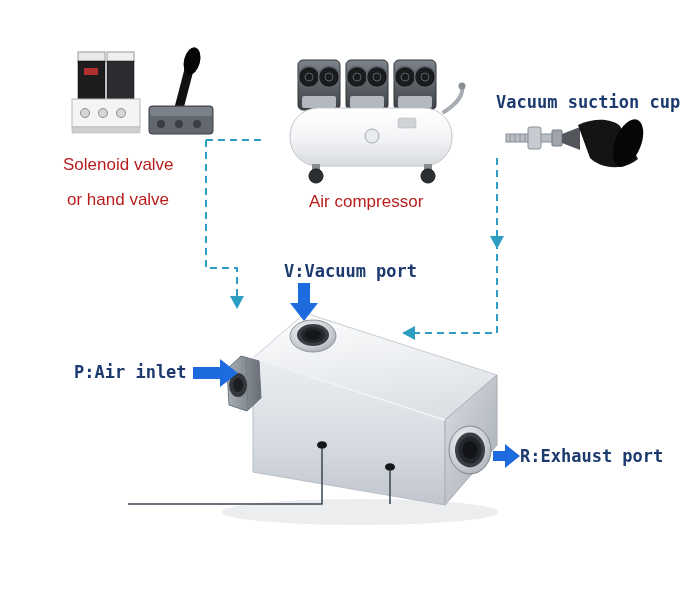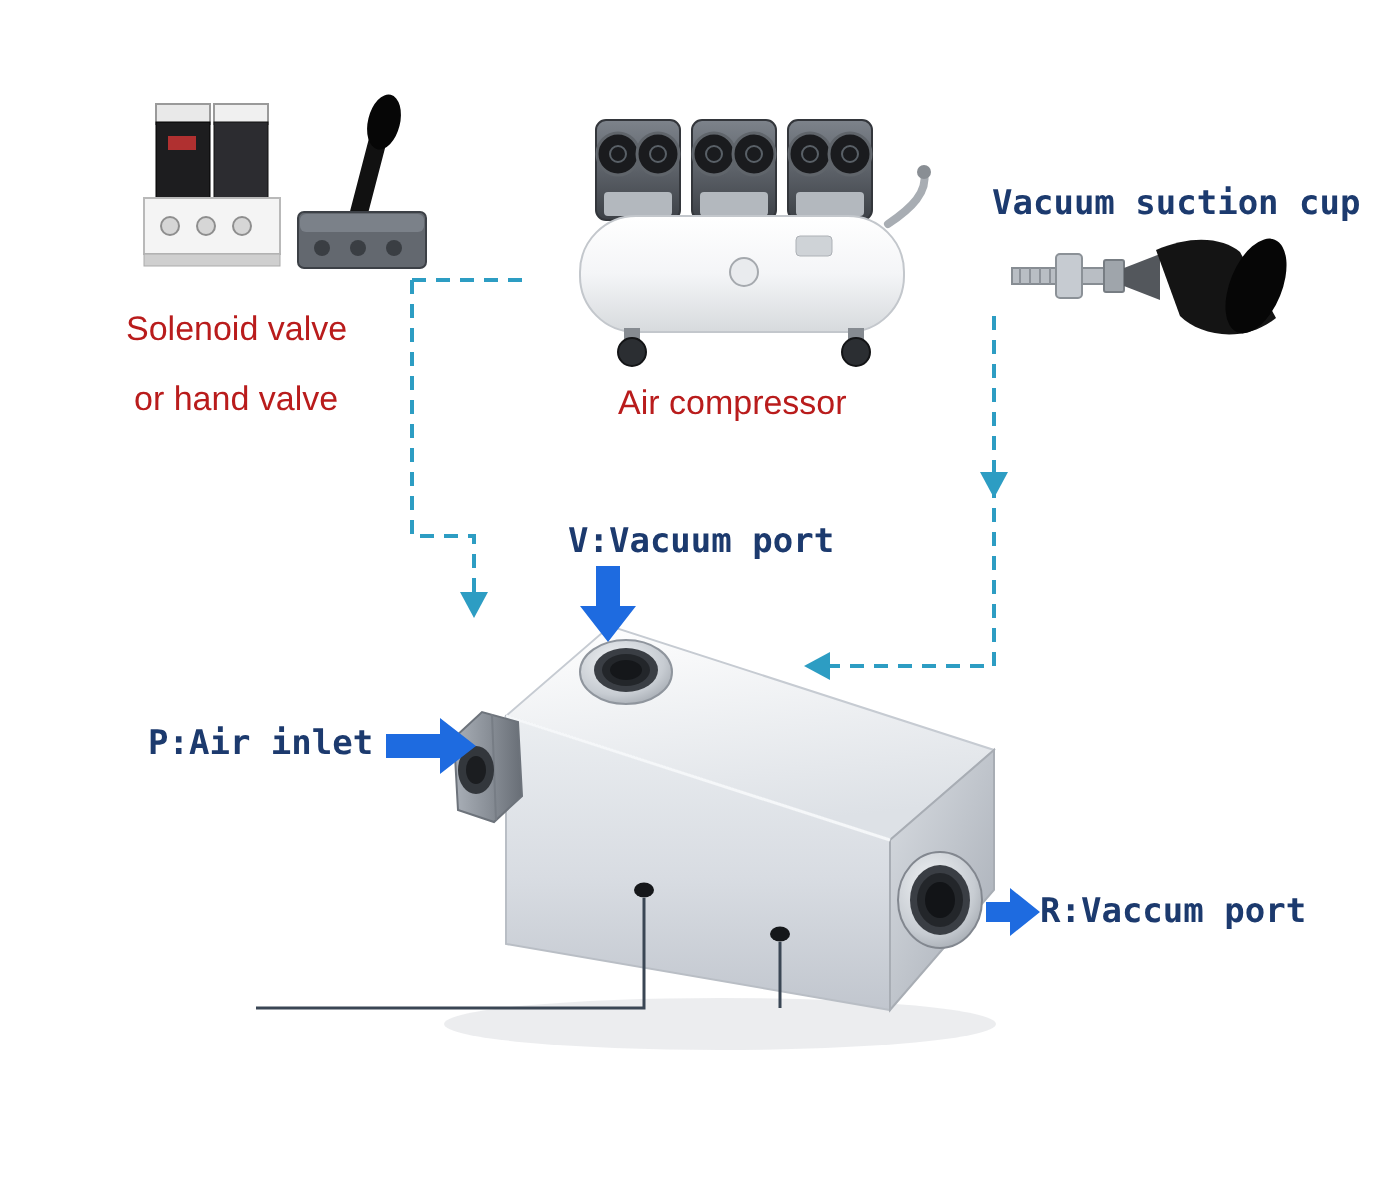--- a/index.html
+++ b/index.html
@@ -199,15 +199,15 @@
   <div class="label-sans" style="left:67px; top:189px;">or hand valve</div>
 
   <div class="label-sans" style="left:309px; top:191px;">Air compressor</div>
 
   <div class="label-mono" style="left:484px; top:92px;margin-left:12px;">Vacuum suction cup</div>
 
   <div class="label-mono" style="left:284px; top:261px;">V:Vacuum port</div>
 
   <div class="label-mono" style="left:62px; top:362px;margin-left:12px;">P:Air inlet</div>
 
-  <div class="label-mono" style="left:520px; top:446px;">R:Vaccum port</div>
+  <div class="label-mono" style="left:520px; top:446px;">R:Exhaust port</div>
 
 </div>
 
 </body></html>

